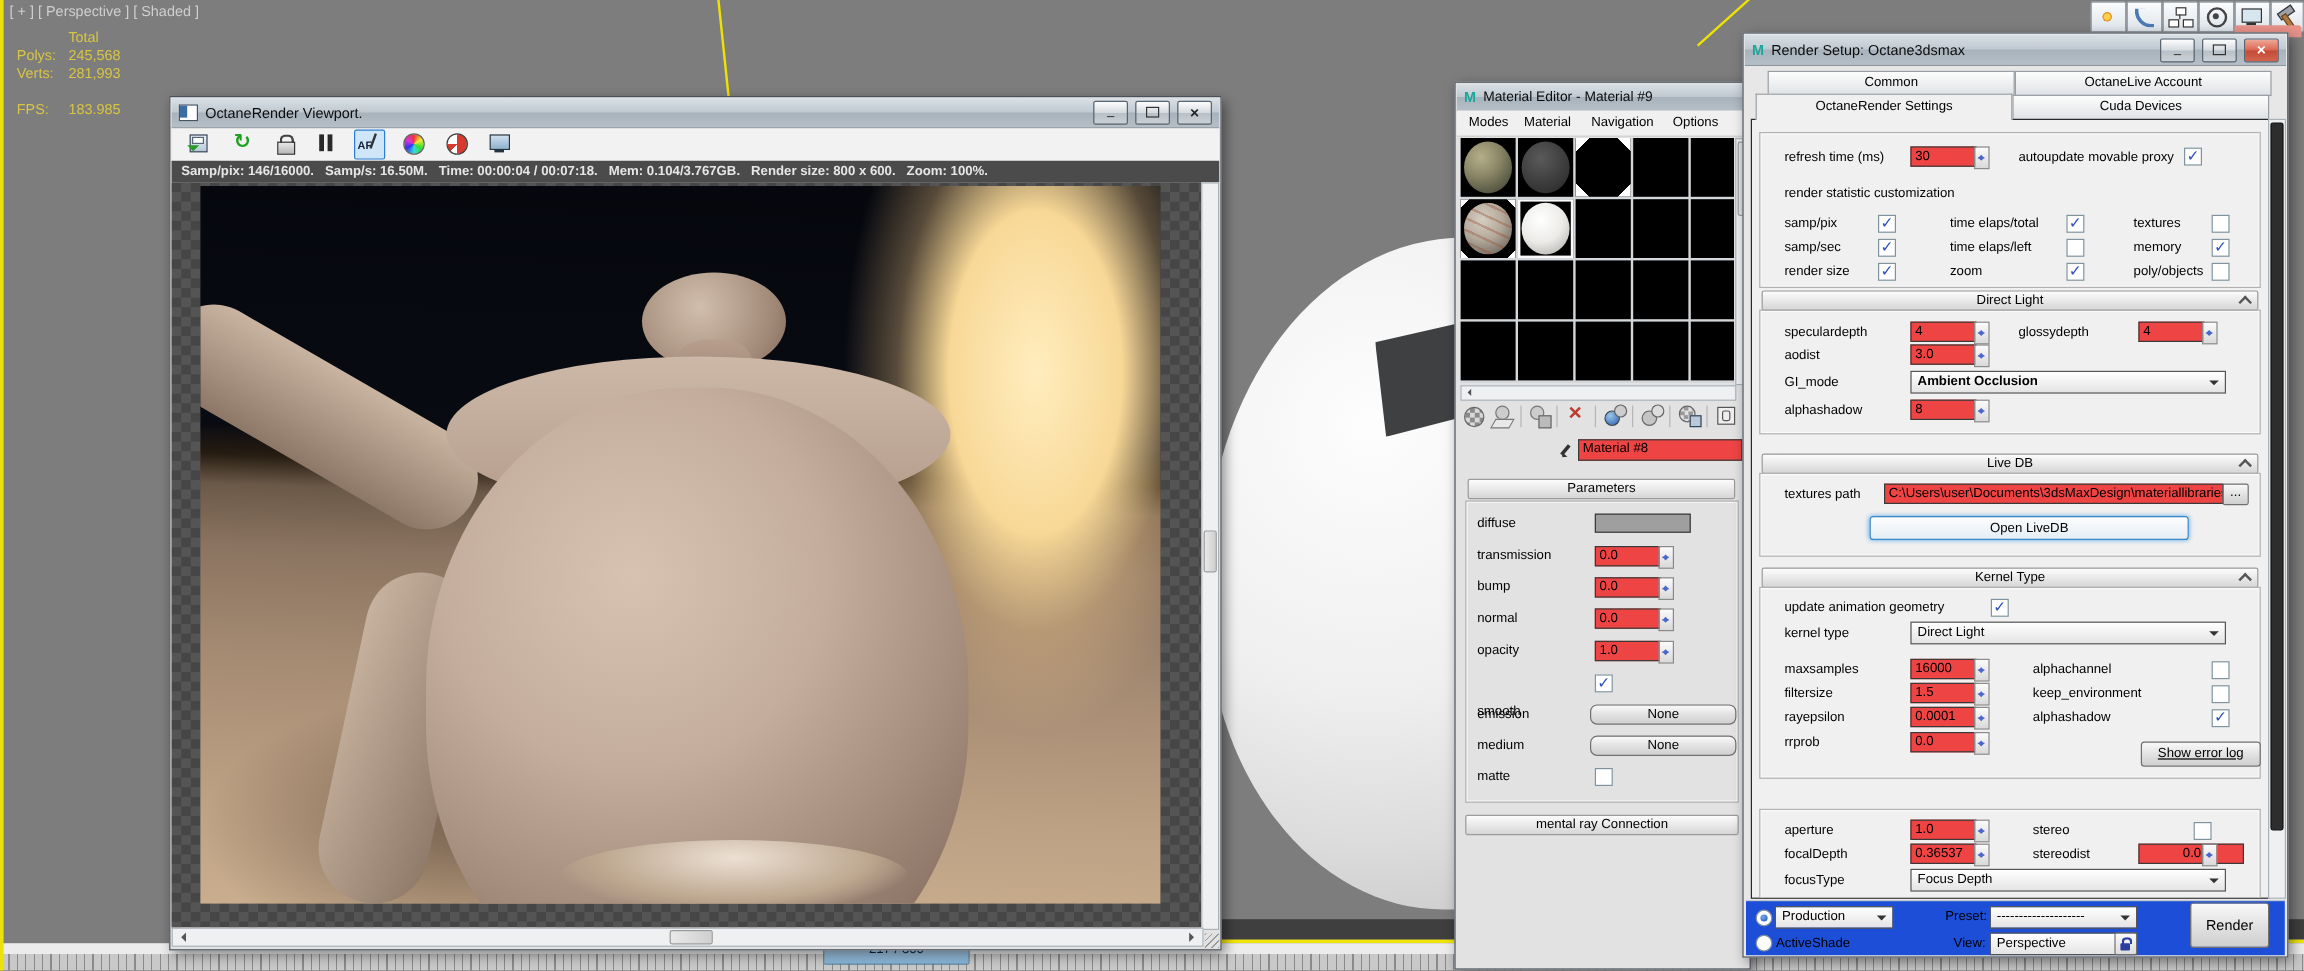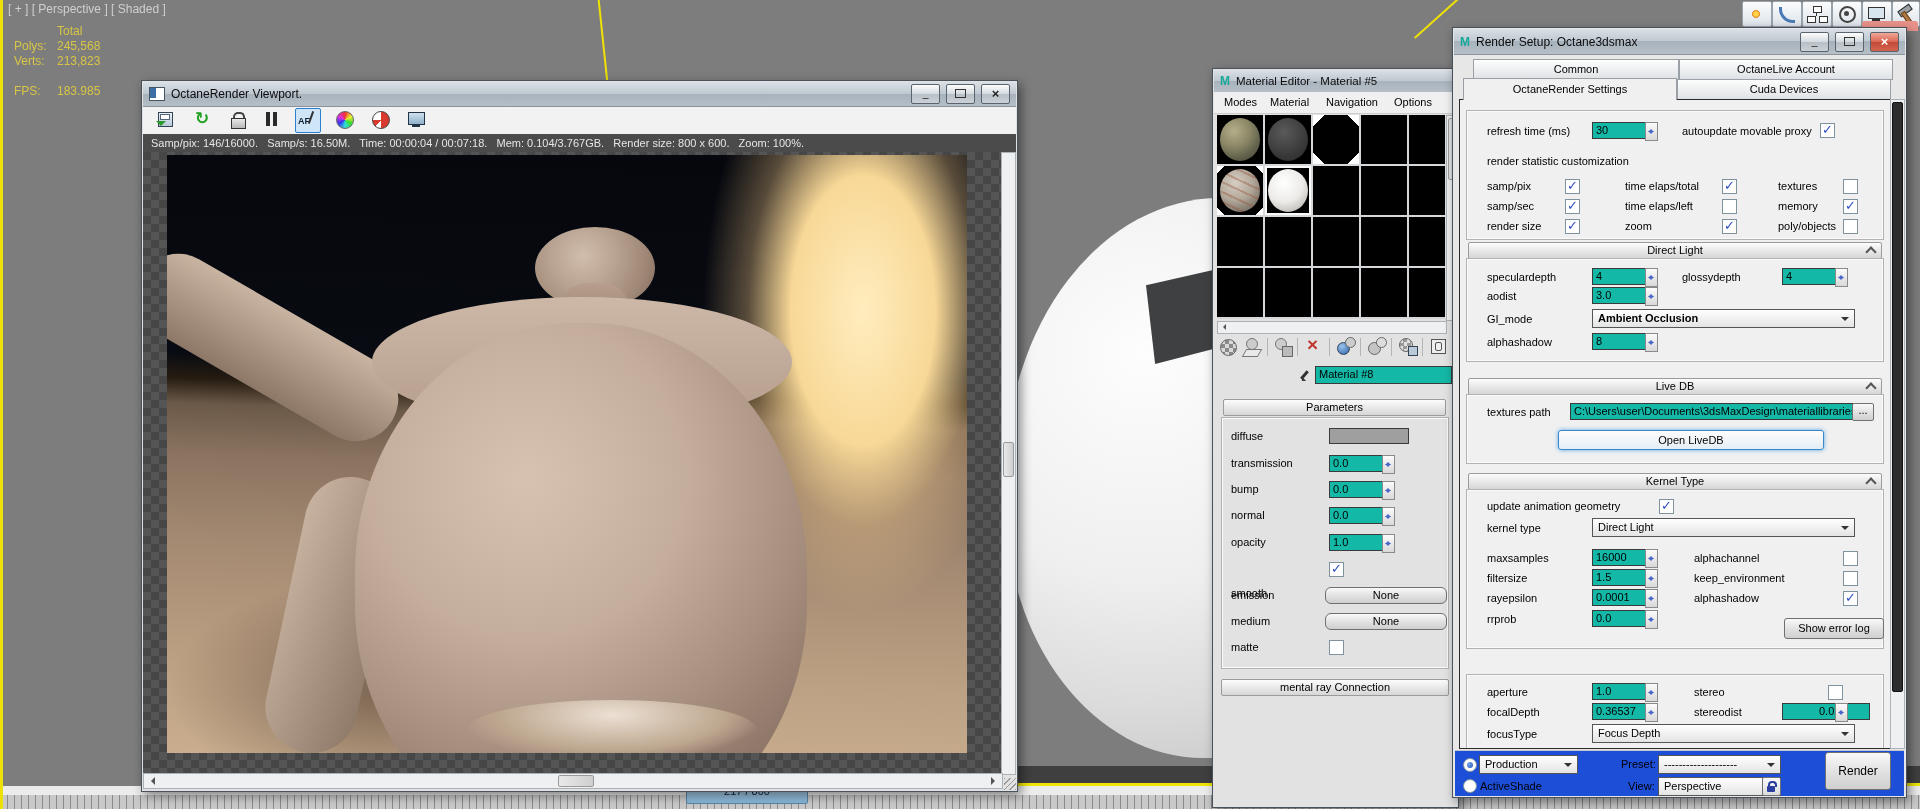--- a/index.html
+++ b/index.html
@@ -14,21 +14,21 @@
         border-bottom:1px solid #8b949c;display:flex;align-items:center;padding:0 6px;gap:6px;
         font-size:12px;color:#0c0c0c;}
   .winbtn{width:27px;height:18px;border:1px solid #5a646e;border-radius:2px;text-align:center;
         background:linear-gradient(#fdfdfd,#d4dade 50%,#b7c0c7 51%,#cbd1d6);position:relative;}
   .winbtn.red{background:linear-gradient(#f0a898,#da6450 50%,#c24a36 51%,#d4644e);}
   .g-min::after{content:"\2013";position:absolute;left:0;right:0;bottom:0;font-size:11px;color:#222;}
   .winbtn.red .g-close::after{color:#fff;}
   .g-max::after{content:"";position:absolute;left:8px;top:4px;width:9px;height:7px;border:1px solid #333;}
   .g-close::after{content:"\00D7";position:absolute;left:0;right:0;top:1px;font-size:13px;font-weight:bold;color:#222;}
   
-  .field{position:absolute;background:#14b8a6;border:1px solid #3a3a3a;font-size:11px;padding:1px 0 0 3px;
+  .field{position:absolute;background:#ef4444;border:1px solid #3a3a3a;font-size:11px;padding:1px 0 0 3px;
          height:14px;white-space:nowrap;overflow:hidden;}
   .spin{position:absolute;width:11px;height:17px;background:linear-gradient(#fbfbfb,#d9d9d9);border:1px solid #8a8a8a;}
   .spin::before{content:"";position:absolute;left:2px;top:3px;border:3px solid transparent;border-bottom-color:#4a68c8;}
   .spin::after{content:"";position:absolute;left:2px;bottom:3px;border:3px solid transparent;border-top-color:#4a68c8;}
   .cb{position:absolute;width:13px;height:13px;background:#fff;border:1px solid #7e939d;}
   .cb.on::after{content:"\2713";position:absolute;left:1px;top:-2px;font-size:13px;font-weight:bold;color:#2d4fc0;}
   .radio{position:absolute;width:12px;height:12px;border-radius:50%;background:#fff;border:1px solid #7e939d;}
   .radio.on::after{content:"";position:absolute;left:3px;top:3px;width:6px;height:6px;border-radius:50%;
          background:radial-gradient(circle at 35% 35%,#7aa8e8,#1d4fc0);}
   .dd{position:absolute;background:linear-gradient(#ffffff,#e4e4e4);border:1px solid #555;font-size:11px;
@@ -80,21 +80,21 @@
 <body>
 
 <div id="stage">
 
   <div class="abs" style="left:0;top:0;width:3px;height:809px;background:#ece20a;z-index:1;"></div>
   <div class="hud" style="left:8px;top:2px;color:#cfcfcf;z-index:1;">[ + ] [ Perspective ] [ Shaded ]</div>
   <div class="hud" style="left:57px;top:24px;z-index:1;">Total</div>
   <div class="hud" style="left:14px;top:39px;z-index:1;">Polys:</div>
   <div class="hud" style="left:57px;top:39px;z-index:1;">245,568</div>
   <div class="hud" style="left:14px;top:54px;z-index:1;">Verts:</div>
-  <div class="hud" style="left:57px;top:54px;z-index:1;">213,823</div>
+  <div class="hud" style="left:57px;top:54px;z-index:1;">281,993</div>
   <div class="hud" style="left:14px;top:84px;z-index:1;">FPS:</div>
   <div class="hud" style="left:57px;top:84px;z-index:1;">183.985</div>
 
   <div class="abs" style="left:602px;top:-4px;width:2px;height:90px;background:#efe203;transform:rotate(-6deg);z-index:1;"></div>
   <div class="abs" style="left:1436px;top:-12px;width:2px;height:60px;background:#efe203;transform:rotate(48deg);z-index:1;"></div>
 
   <div class="abs" style="left:1005px;top:198px;width:430px;height:560px;border-radius:50% 50% 46% 46%;z-index:1;
               background:radial-gradient(circle at 32% 28%,#fdfdfd,#efefef 45%,#dcdcdc 70%,#c2c2c2 95%);"></div>
   <div class="abs" style="left:1146px;top:268px;width:76px;height:96px;background:#3e4042;z-index:2;
               clip-path:polygon(0% 18%,100% 0%,100% 82%,12% 100%);"></div>
@@ -176,21 +176,21 @@
         <span class="abs" style="left:3px;top:2px;width:16px;height:16px;border-radius:50%;border:1px solid #444;
           background:conic-gradient(#d93a2e 0 50%,#fff 50% 62%,#d93a2e 62% 75%,#fff 75%);"></span>
       </span>
       <span class="ticon" style="position:absolute;left:262px;top:2px;">
         <span class="abs" style="left:3px;top:3px;width:15px;height:11px;border:1px solid #234;background:linear-gradient(#cfe0ee,#8fb2cc);"></span>
         <span class="abs" style="left:7px;top:16px;width:8px;height:2px;background:#234;"></span>
       </span>
     </div>
 
     <div class="abs" style="left:1px;right:1px;top:53px;height:18px;background:#4b4b4b;overflow:hidden;">
-      <span style="position:absolute;left:8px;top:3px;color:#e6e6e6;font-size:11px;white-space:pre;">Samp/pix: 146/16000.   Samp/s: 16.50M.   Time: 00:00:04 / 00:07:18.   Mem: 0.104/3.767GB.   Render size: 800 x 600.   Zoom: 100%.</span>
+      <span style="position:absolute;left:8px;top:3px;color:#e6e6e6;font-size:11px;white-space:pre;font-weight:bold;">Samp/pix: 146/16000.   Samp/s: 16.50M.   Time: 00:00:04 / 00:07:18.   Mem: 0.104/3.767GB.   Render size: 800 x 600.   Zoom: 100%.</span>
     </div>
 
     <div class="abs checker" style="left:1px;top:71px;width:858px;height:621px;overflow:hidden;">
       <div class="abs" style="left:24px;top:3px;width:800px;height:598px;overflow:hidden;
                   background:
                   radial-gradient(160px 300px at 87% 26%,#ffedbe 0%,#f8d897 45%,rgba(240,200,140,.35) 72%,rgba(0,0,0,0) 100%),
                   linear-gradient(182deg,#05070d 0%,#090b12 36%,#261c11 40%,#6b5948 44%,#8a7360 52%,#a48a72 66%,#bda184 86%,#c9ad8e 100%);">
         <div class="abs" style="left:0px;top:420px;width:440px;height:230px;border-radius:50%;
                     background:radial-gradient(rgba(40,25,18,.45),rgba(0,0,0,0) 70%);"></div>
         <div class="abs" style="left:-45px;top:150px;width:290px;height:85px;border-radius:60px;transform:rotate(30deg);
@@ -219,21 +219,21 @@
       <span class="abs" style="right:3px;top:3px;border:4px solid transparent;border-left-color:#555;"></span>
       <div class="thumb" style="top:1px;bottom:1px;left:414px;width:34px;"></div>
     </div>
     <div class="abs" style="right:1px;bottom:1px;width:12px;height:12px;
                 background:repeating-linear-gradient(135deg,#9a9a9a 0 1px,transparent 1px 4px);"></div>
   </div>
 
   <div class="win" style="left:1212px;top:68px;width:245px;height:738px;z-index:6;">
     <div class="tbar" style="height:22px;font-size:11.5px;">
       <span style="color:#18a89a;font-weight:bold;font-size:12px;">M</span>
-      <span style="flex:1;">Material Editor - Material #5</span>
+      <span style="flex:1;">Material Editor - Material #9</span>
     </div>
     <div class="abs" style="left:1px;right:1px;top:23px;height:21px;background:#f0f0f0;border-bottom:1px solid #cdcdcd;">
       <span class="lbl" style="left:10px;top:4px;">Modes</span>
       <span class="lbl" style="left:56px;top:4px;">Material</span>
       <span class="lbl" style="left:112px;top:4px;">Navigation</span>
       <span class="lbl" style="left:180px;top:4px;">Options</span>
     </div>
 
     <div class="abs" style="left:4px;top:46px;width:228px;height:204px;overflow:hidden;background:#d4d8db;
                 display:grid;grid-template-columns:repeat(5,46px);grid-auto-rows:49px;gap:2px;">
@@ -459,21 +459,21 @@
       <span class="lbl" style="left:234px;top:472px;">keep_environment</span>
       <span class="cb" style="left:383px;top:471px;"></span>
       <span class="lbl" style="left:27px;top:492px;">rayepsilon</span>
       <div class="field" style="left:132px;top:489px;width:50px;">0.0001</div>
       <span class="spin" style="left:185px;top:489px;"></span>
       <span class="lbl" style="left:234px;top:492px;">alphashadow</span>
       <span class="cb on" style="left:383px;top:491px;"></span>
       <span class="lbl" style="left:27px;top:513px;">rrprob</span>
       <div class="field" style="left:132px;top:510px;width:50px;">0.0</div>
       <span class="spin" style="left:185px;top:510px;"></span>
-      <div class="btn" style="left:324px;top:518px;width:98px;height:19px;line-height:19px;border-radius:3px;">Show error log</div>
+      <div class="btn" style="left:324px;top:518px;width:98px;height:19px;line-height:19px;border-radius:3px;text-decoration:underline;">Show error log</div>
 
       <div class="grp" style="left:6px;top:574px;width:416px;height:74px;"></div>
       <span class="lbl" style="left:27px;top:586px;">aperture</span>
       <div class="field" style="left:132px;top:583px;width:50px;">1.0</div>
       <span class="spin" style="left:185px;top:583px;"></span>
       <span class="lbl" style="left:234px;top:586px;">stereo</span>
       <span class="cb" style="left:368px;top:585px;"></span>
       <span class="lbl" style="left:27px;top:606px;">focalDepth</span>
       <div class="field" style="left:132px;top:603px;width:50px;">0.36537</div>
       <span class="spin" style="left:185px;top:603px;"></span>

